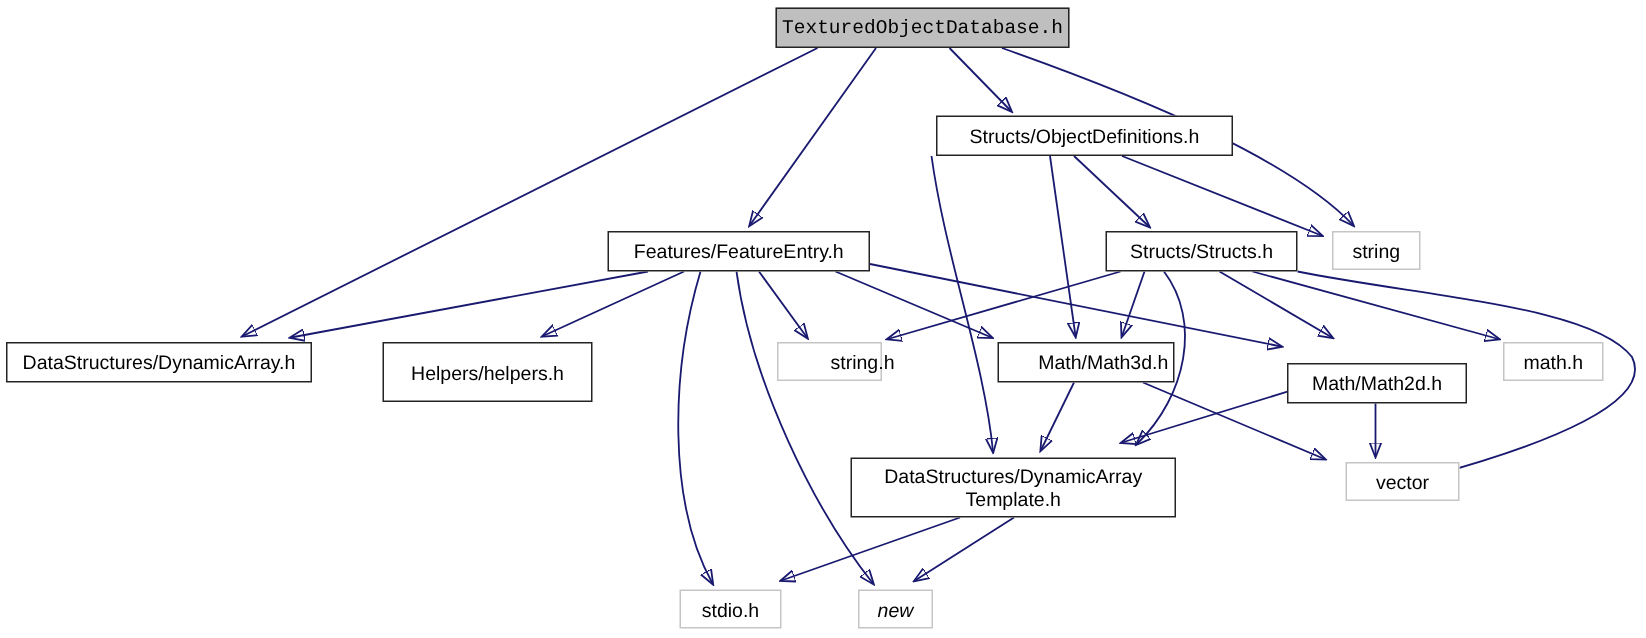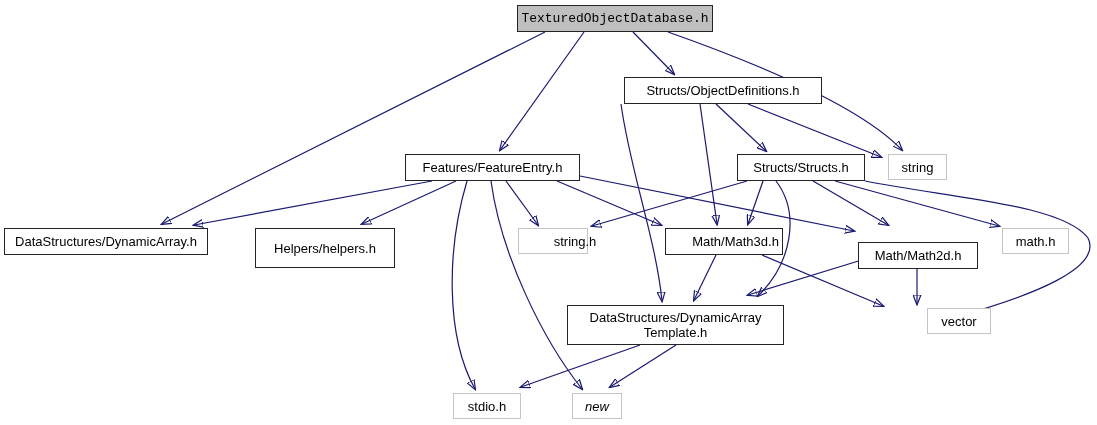--- a/index.html
+++ b/index.html
@@ -79,17 +79,17 @@
       <div class="node internal" style="left: 737px; top: 154px; width: 128px; height: 27px;">Structs/Structs.h</div>
       <div class="node external" style="left: 888px; top: 154px; width: 59px; height: 26px;">string</div>
       <div class="node internal" style="left: 4px; top: 228px; width: 204px; height: 27px;">DataStructures/DynamicArray.h</div>
       <div class="node internal" style="left: 255px; top: 228px; width: 140px; height: 40px; text-align: center;">Helpers/helpers.h</div>
       <div class="node external" style="left: 518px; top: 228px; width: 70px; height: 26px; padding-left: 44px;">string.h</div>
       <div class="node internal" style="left: 665px; top: 228px; width: 118px; height: 27px; padding-left: 23px;">Math/Math3d.h</div>
       <div class="node internal" style="left: 858px; top: 228px; width: 120px; height: 27px; margin-top: 14px;">Math/Math2d.h</div>
       <div class="node external" style="left: 1002px; top: 228px; width: 67px; height: 26px;">math.h</div>
       <div class="node internal" style="left: 567px; top: 305px; width: 217px; height: 40px;">DataStructures/DynamicArray
 Template.h</div>
-      <div class="node external" style="left: 927px; top: 308px; width: 64px; height: 26px;">vector</div>
+      <div class="node external" style="left: 897px; top: 308px; width: 76px; height: 26px;">vector</div>
       <div class="node external" style="left: 453px; top: 393px; width: 68px; height: 26px;">stdio.h</div>
       <div class="node external" style="left: 572px; top: 393px; width: 50px; height: 26px; font-style: italic;">new</div>
     </div>
 </div>
 
 </body></html>

